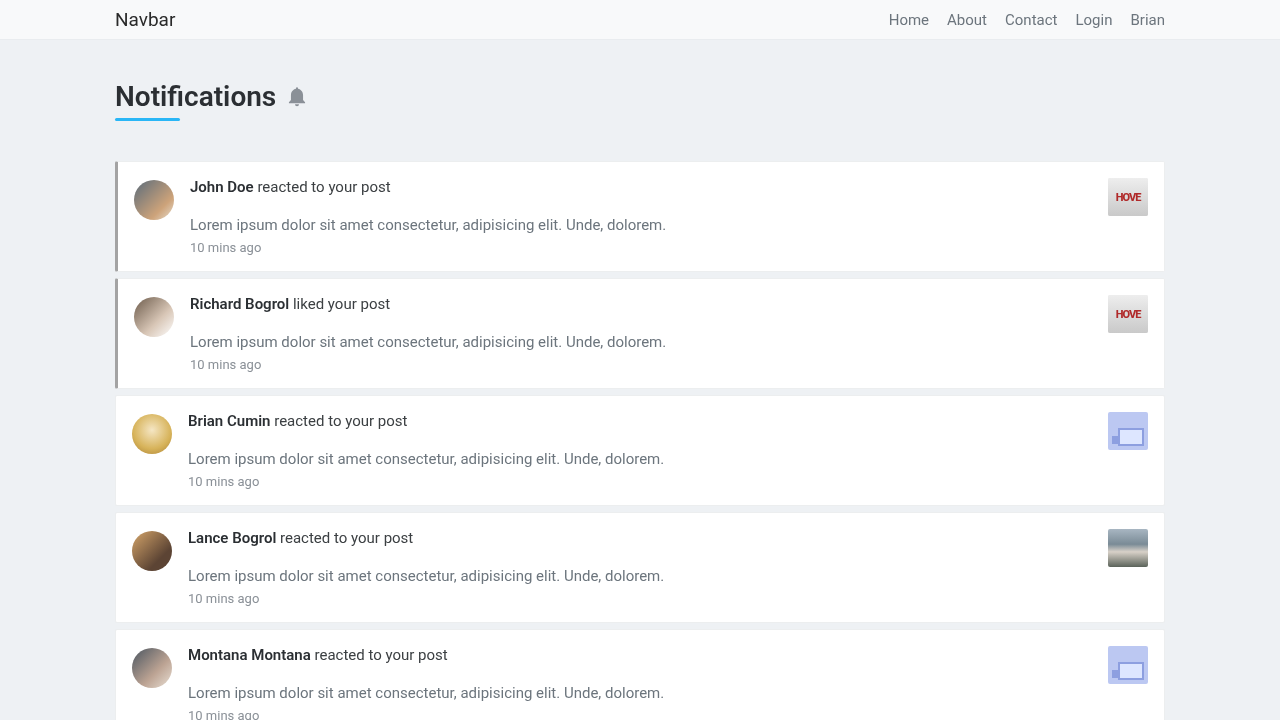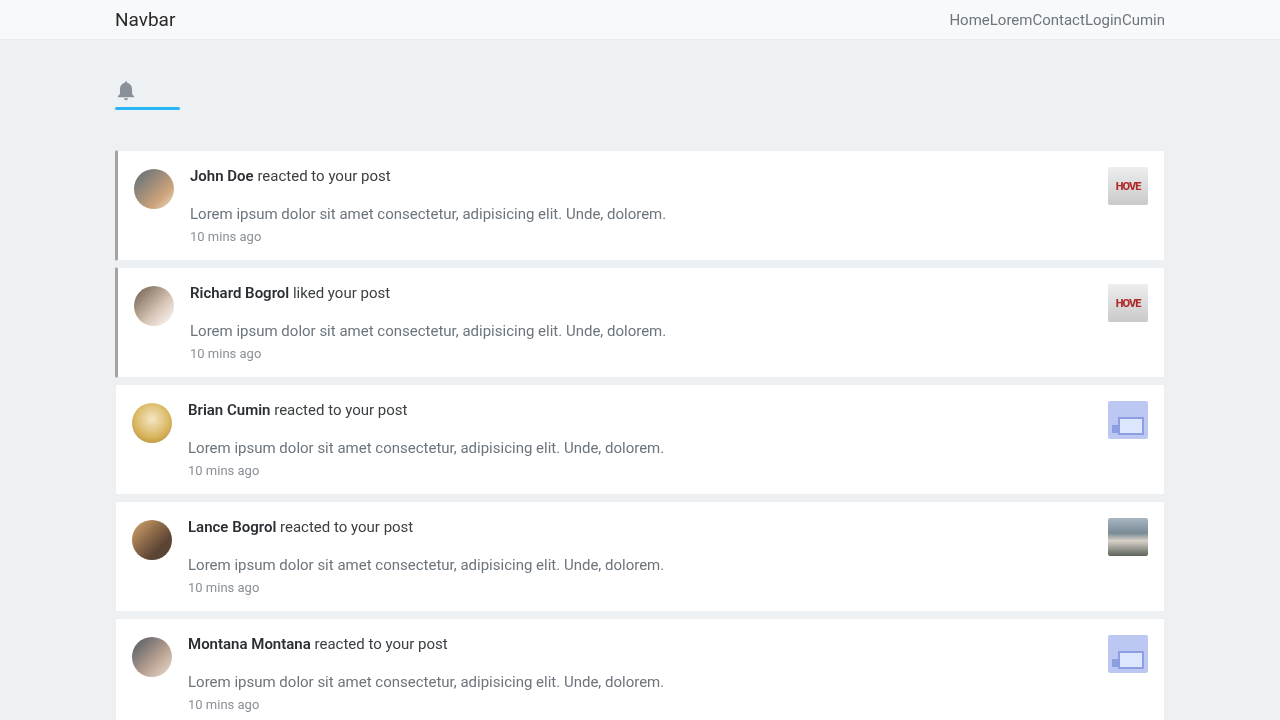--- a/index.html
+++ b/index.html
@@ -24,20 +24,21 @@
     justify-content: space-between;
     align-items: center;
   }
   .brand {
     font-size: 19px;
     color: #2a2a2a;
     font-weight: 400;
   }
   .nav-links {
     display: flex;
+    gap: 18px;
     justify-content: space-between;
   }
   .nav-links a {
     color: #6c757d;
     text-decoration: none;
     font-size: 15px;
   }
   .page {
     padding-top: 40px;
   }
@@ -169,30 +170,31 @@
   }
 </style>
 </head>
 <body>
 
 <div class="navbar">
   <div class="container nav-inner">
     <div class="brand">Navbar</div>
     <div class="nav-links">
       <a href="#">Home</a>
-      <a href="#">Lorem</a>
+      <a href="#">About</a>
       <a href="#">Contact</a>
       <a href="#">Login</a>
-      <a href="#">Cumin</a>
+      <a href="#">Brian</a>
     </div>
   </div>
 </div>
 
 <div class="container page">
   <h1 class="page-title">
+    <span>Notifications</span>
     <span class="bell-icon">
       <svg width="22" height="22" viewBox="0 0 24 24" fill="#8a9097">
           <path d="M12 22a2.2 2.2 0 0 0 2.2-2.2H9.8A2.2 2.2 0 0 0 12 22zm6.6-6.6V10c0-3.4-2.3-6.2-5.5-6.9V2.4a1.1 1.1 0 1 0-2.2 0v.7C7.7 3.8 5.4 6.6 5.4 10v5.4L3.2 17.6v1.1h17.6v-1.1l-2.2-2.2z"></path>
         </svg>
     </span>
   </h1>
 
   <div class="feed">
 
     <div class="notif unread">

